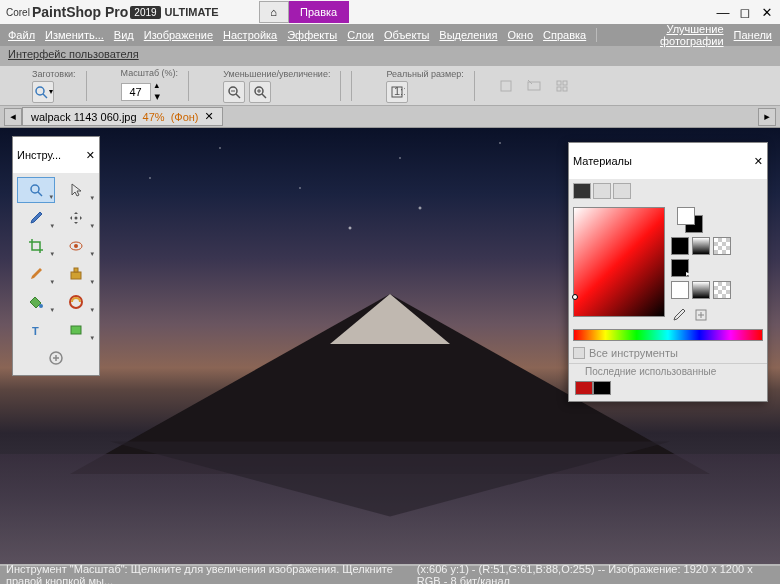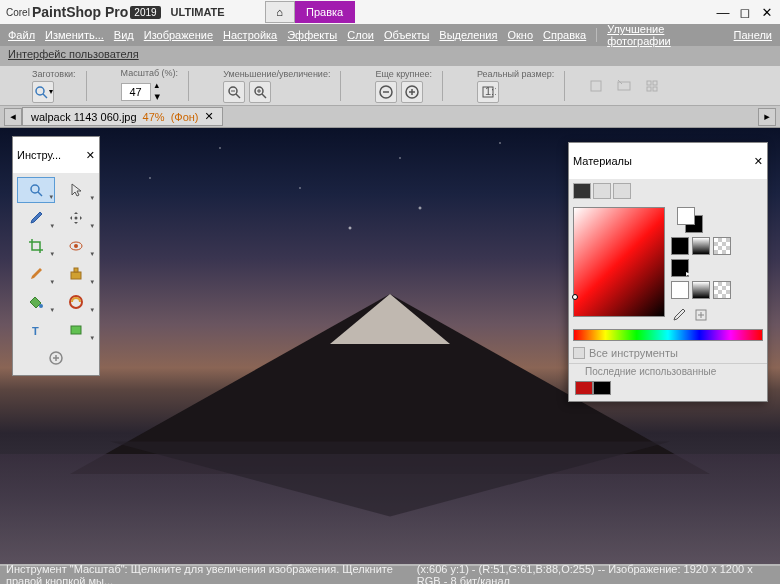--- a/index.html
+++ b/index.html
@@ -2,28 +2,28 @@
 <html><head>
 <meta charset="utf-8">
 <style>
 * { margin: 0; padding: 0; box-sizing: border-box; font-family: Tahoma, sans-serif; font-size: 11px; }
 body { width: 780px; height: 584px; background: #b8b8b8; overflow: hidden; position: relative; }
 .titlebar { height: 24px; background: #f5f5f5; display: flex; align-items: center; padding: 0 6px; }
 .titlebar .brand { display: flex; align-items: center; gap: 2px; justify-content: center; }
 .brand-corel { font-size: 10px; color: #333; }
 .brand-psp { font-size: 14px; font-weight: bold; color: #333; }
 .brand-year { background: #333; color: #fff; font-size: 10px; padding: 1px 4px; border-radius: 2px; }
-.brand-edition { font-size: 11px; font-weight: bold; color: #333; margin-left: 8px; }
+.brand-edition { font-size: 11px; font-weight: bold; color: #333; margin-left: 2px; }
 .titlebar-center { margin-left: 40px; display: flex; }
 .tab-btn { width: 30px; height: 22px; border: 1px solid #aaa; background: #eaeaea; display: flex; align-items: center; justify-content: center; }
 .tab-btn.active { background: #a21caf; color: #fff; width: 60px; border: none; }
 .titlebar-right { margin-left: auto; display: flex; gap: 8px; }
 .win-btn { width: 14px; height: 14px; display: flex; align-items: center; justify-content: center; cursor: pointer; font-size: 13px; }
 .menubar { height: 22px; background: #9a9a9a; display: flex; align-items: center; padding: 0 8px; gap: 10px; color: #fff; }
-.menubar span { text-decoration: underline; cursor: pointer; }
+.menubar span { text-decoration: underline; cursor: pointer; text-align: right; }
 .menubar .sep { width: 1px; height: 14px; background: #bbb; text-decoration: none; }
 .subbar { height: 20px; background: #b0b0b0; padding: 2px 8px; color: #333; text-decoration: underline; }
 .options { height: 40px; background: #d8d8d8; display: flex; align-items: center; padding: 4px 8px; gap: 10px; border-bottom: 1px solid #aaa; }
 .opt-group { display: flex; flex-direction: column; gap: 2px; margin-left: 24px; }
 .opt-label { font-size: 9px; color: #666; }
 .opt-row { display: flex; gap: 4px; align-items: center; }
 .icon-btn { width: 22px; height: 22px; border: 1px solid #aaa; background: #e8e8e8; display: flex; align-items: center; justify-content: center; cursor: pointer; border-radius: 2px; }
 .spinner { width: 30px; height: 18px; border: 1px solid #aaa; background: #fff; text-align: center; }
 .vsep { width: 1px; height: 30px; background: #aaa; }
 .tabstrip { height: 22px; background: #c8c8c8; display: flex; align-items: center; padding: 0 4px; border-bottom: 1px solid #999; }
@@ -144,38 +144,20 @@
           <svg>
             <circle cx="7" cy="7" r="4" fill="none" stroke="#555" stroke-width="1.5"></circle>
             <line x1="5" y1="7" x2="9" y2="7" stroke="#555"></line>
             <line x1="7" y1="5" x2="7" y2="9" stroke="#555"></line>
             <line x1="10" y1="10" x2="14" y2="14" stroke="#555" stroke-width="1.5"></line>
           </svg>
         </div>
     </div>
   </div>
   <div class="vsep"></div>
-  <div class="opt-group">
-    <span class="opt-label">Еще крупнее:</span>
-    <div class="opt-row">
-      <div class="icon-btn">
-          <svg>
-            <circle cx="8" cy="8" r="6" fill="none" stroke="#555" stroke-width="1.5"></circle>
-            <line x1="5" y1="8" x2="11" y2="8" stroke="#555" stroke-width="1.5"></line>
-          </svg>
-        </div>
-      <div class="icon-btn">
-          <svg>
-            <circle cx="8" cy="8" r="6" fill="none" stroke="#555" stroke-width="1.5"></circle>
-            <line x1="5" y1="8" x2="11" y2="8" stroke="#555" stroke-width="1.5"></line>
-            <line x1="8" y1="5" x2="8" y2="11" stroke="#555" stroke-width="1.5"></line>
-          </svg>
-        </div>
-    </div>
-  </div>
   <div class="vsep"></div>
   <div class="opt-group">
     <span class="opt-label">Реальный размер:</span>
     <div class="opt-row">
       <div class="icon-btn">
           <svg>
             <rect x="3" y="3" width="10" height="10" fill="none" stroke="#555"></rect>
             <text x="5" y="11" font-size="7" fill="#555">1:1</text>
           </svg>
         </div>

